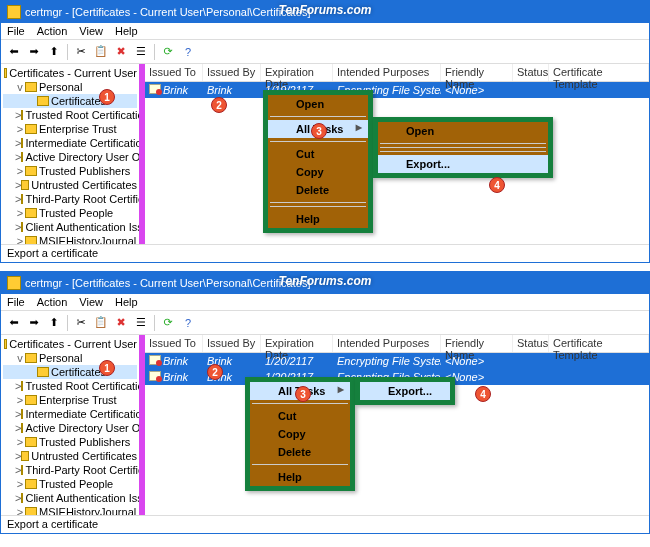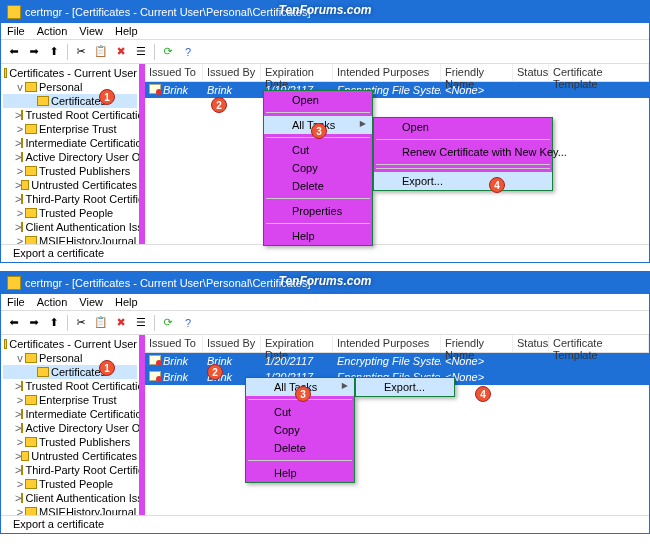--- a/index.html
+++ b/index.html
@@ -20,22 +20,22 @@
 .tree-row.sel { background:#cde6ff; }
 .list { flex:1; position:relative; }
 .list-head { display:flex; background:#fff; border-bottom:1px solid #ddd; height:18px; }
 .list-head .col { border-right:1px solid #eee; padding:2px 4px; color:#333; }
 .list-row { display:flex; height:16px; align-items:center; }
 .list-row .col { padding:0 4px; overflow:hidden; white-space:nowrap;font-style:italic; }
 .list-row.sel { background:#1e6fd6; color:#fff; }
 .c0{width:58px}.c1{width:58px}.c2{width:72px}.c3{width:108px}.c4{width:72px}.c5{width:36px}.c6{width:100px}
 .cert-icon { width:12px; height:10px; background:#ffd; border:1px solid #aa8; display:inline-block; margin-right:2px; position:relative; }
 .cert-icon::after { content:""; position:absolute; right:-2px; bottom:-2px; width:6px; height:6px; background:#d33; border-radius:50%; }
-.status { border-top:1px solid #ddd; padding:2px 12px; height:18px; }
-.ctx { position:absolute; background:#d946ef; border:1px solid #15803d; box-shadow:2px 2px 4px rgba(0,0,0,.3); z-index:10; }
+.status { border-top:1px solid #ddd; padding:2px 6px; height:18px; }
+.ctx { position:absolute; background:#a16207; border:5px solid #15803d; box-shadow:2px 2px 4px rgba(0,0,0,.3); z-index:10;font-weight:bold; }
 .ctx .ci { padding:3px 20px 3px 28px; white-space:nowrap; position:relative; }
 .ctx .ci.hl { background:#cde6ff; }
 .ctx .sep { height:1px; background:#ccc; margin:3px 2px; }
 .ctx .arr::after { content:"▶"; position:absolute; right:6px; font-size:8px; color:#555; }
 .marker { position:absolute; width:16px; height:16px; background:#e53; border-radius:50%; color:#fff; font-weight:bold; display:flex; align-items:center; justify-content:center; font-size:10px; border:1px solid #a22; z-index:30; }
 .watermark { position:absolute; top:2px; left:50%; transform:translateX(-50%); color:#fff; font-size:12px; font-weight:bold; font-style:italic; text-shadow:0 0 4px rgba(0,0,0,.4); z-index:5; pointer-events:none; }
 </style>
 </head>
 <body>
 
@@ -155,28 +155,26 @@
         </div>
       <div class="ctx" id="ctx1a" style="left:118px;top:26px;width:110px">
           <div class="ci">Open</div>
           <div class="sep"></div>
           <div class="ci hl arr">All Tasks</div>
           <div class="sep"></div>
           <div class="ci">Cut</div>
           <div class="ci">Copy</div>
           <div class="ci">Delete</div>
           <div class="sep"></div>
-          <div class="ci">Properties</div>
           <div class="sep"></div>
           <div class="ci">Help</div>
         </div>
       <div class="ctx" id="ctx1b" style="left:228px;top:53px;width:180px">
           <div class="ci">Open</div>
           <div class="sep"></div>
-          <div class="ci">Renew Certificate with New Key...</div>
           <div class="sep"></div>
           <div class="sep"></div>
           <div class="ci hl">Export...</div>
         </div>
     </div>
   </div>
   <div class="status">Export a certificate</div>
   <div class="marker" style="top:88px;left:98px">1</div>
   <div class="marker" style="top:96px;left:210px">2</div>
   <div class="marker" style="top:122px;left:310px">3</div>

